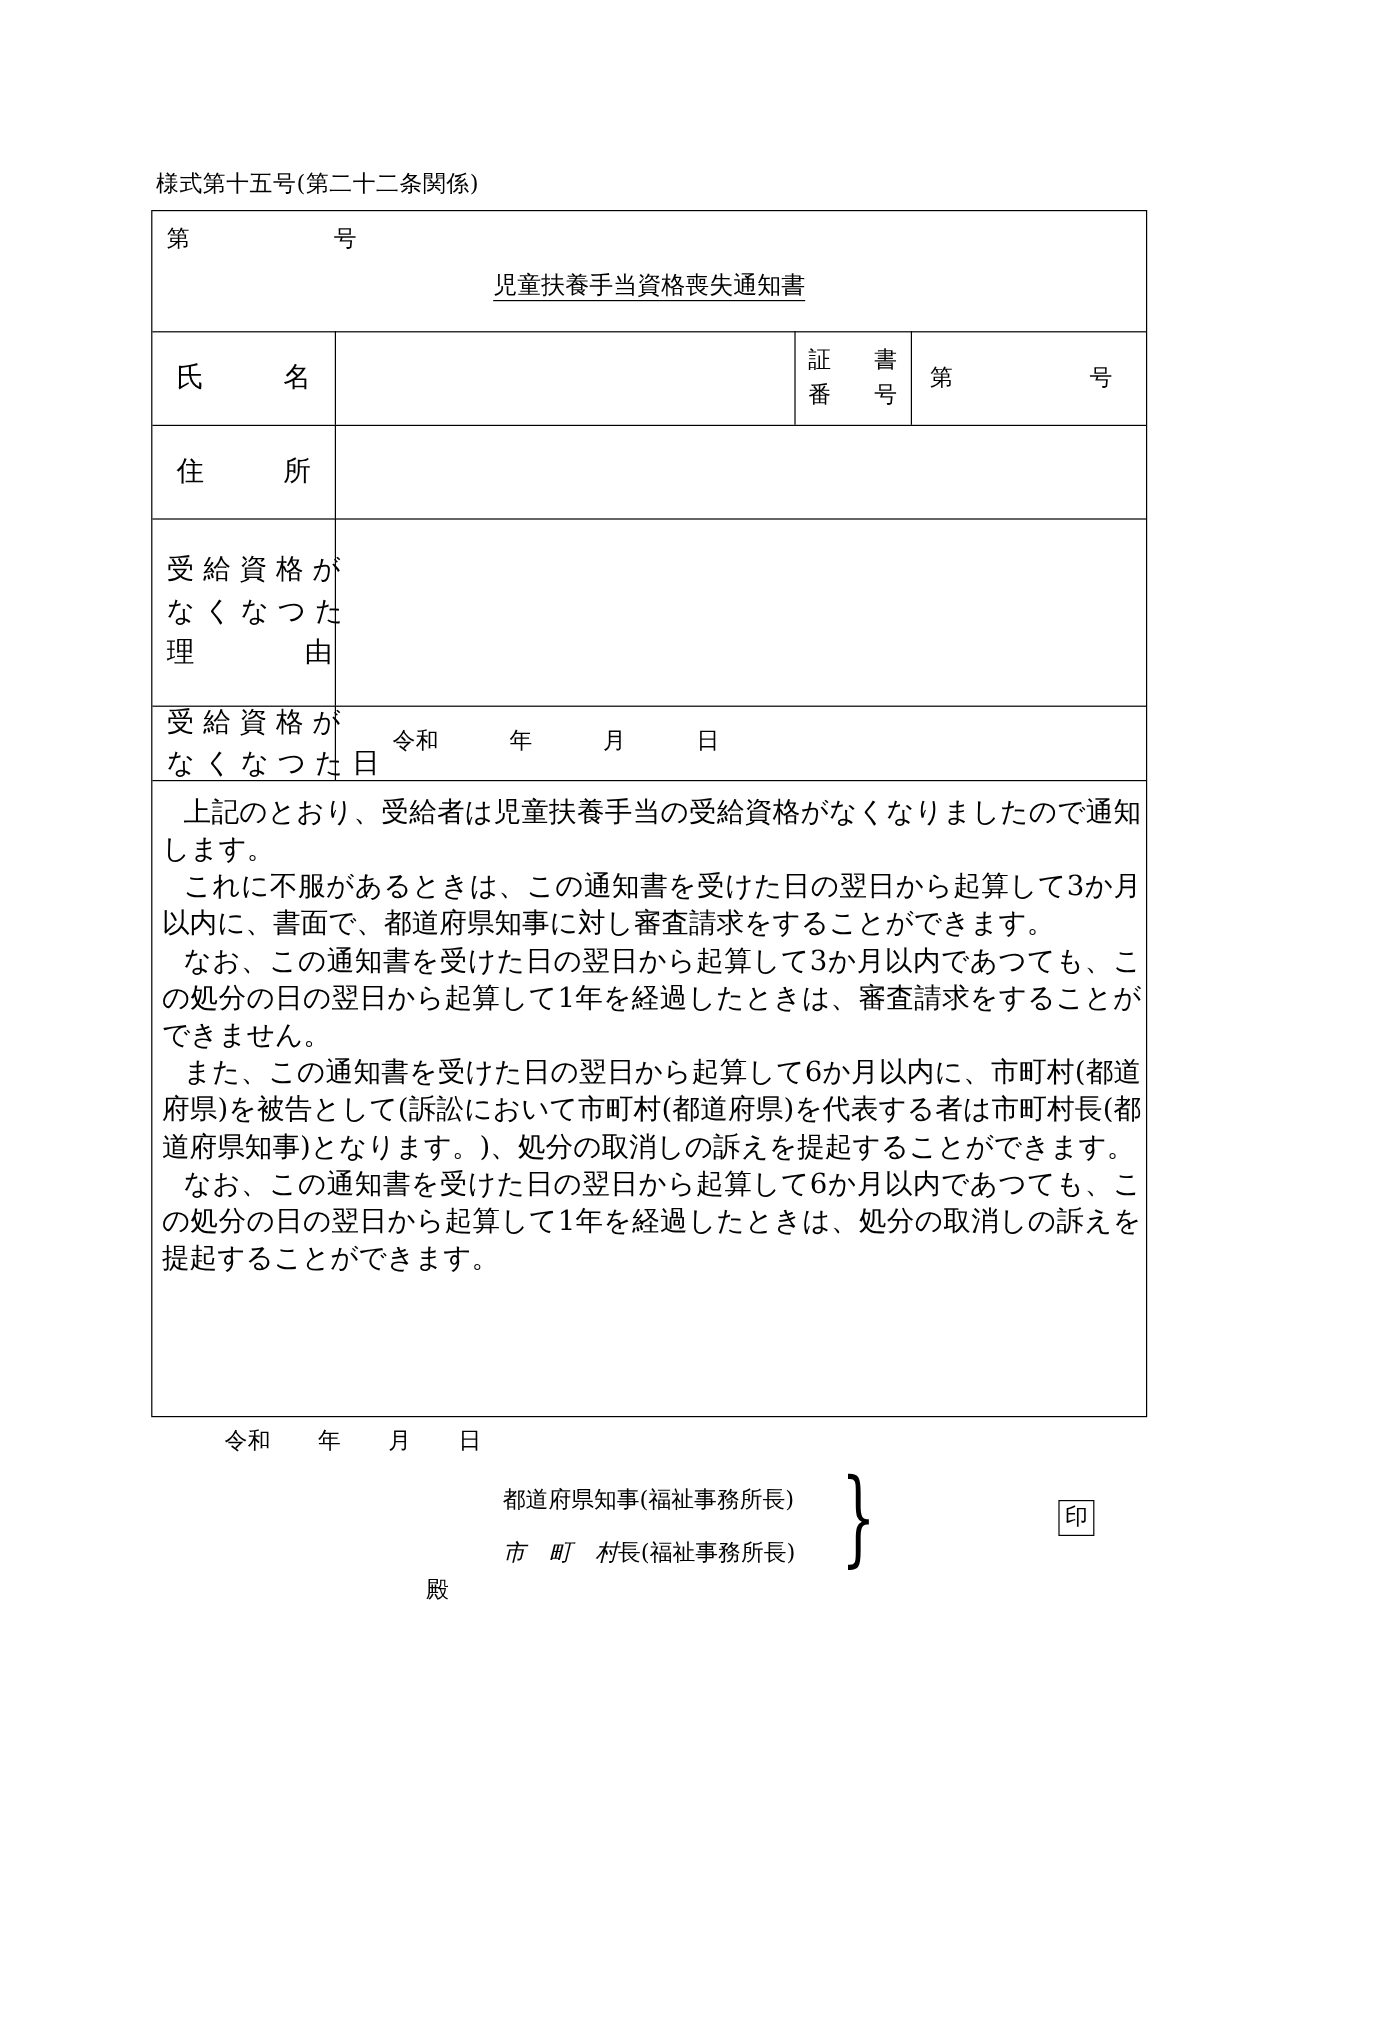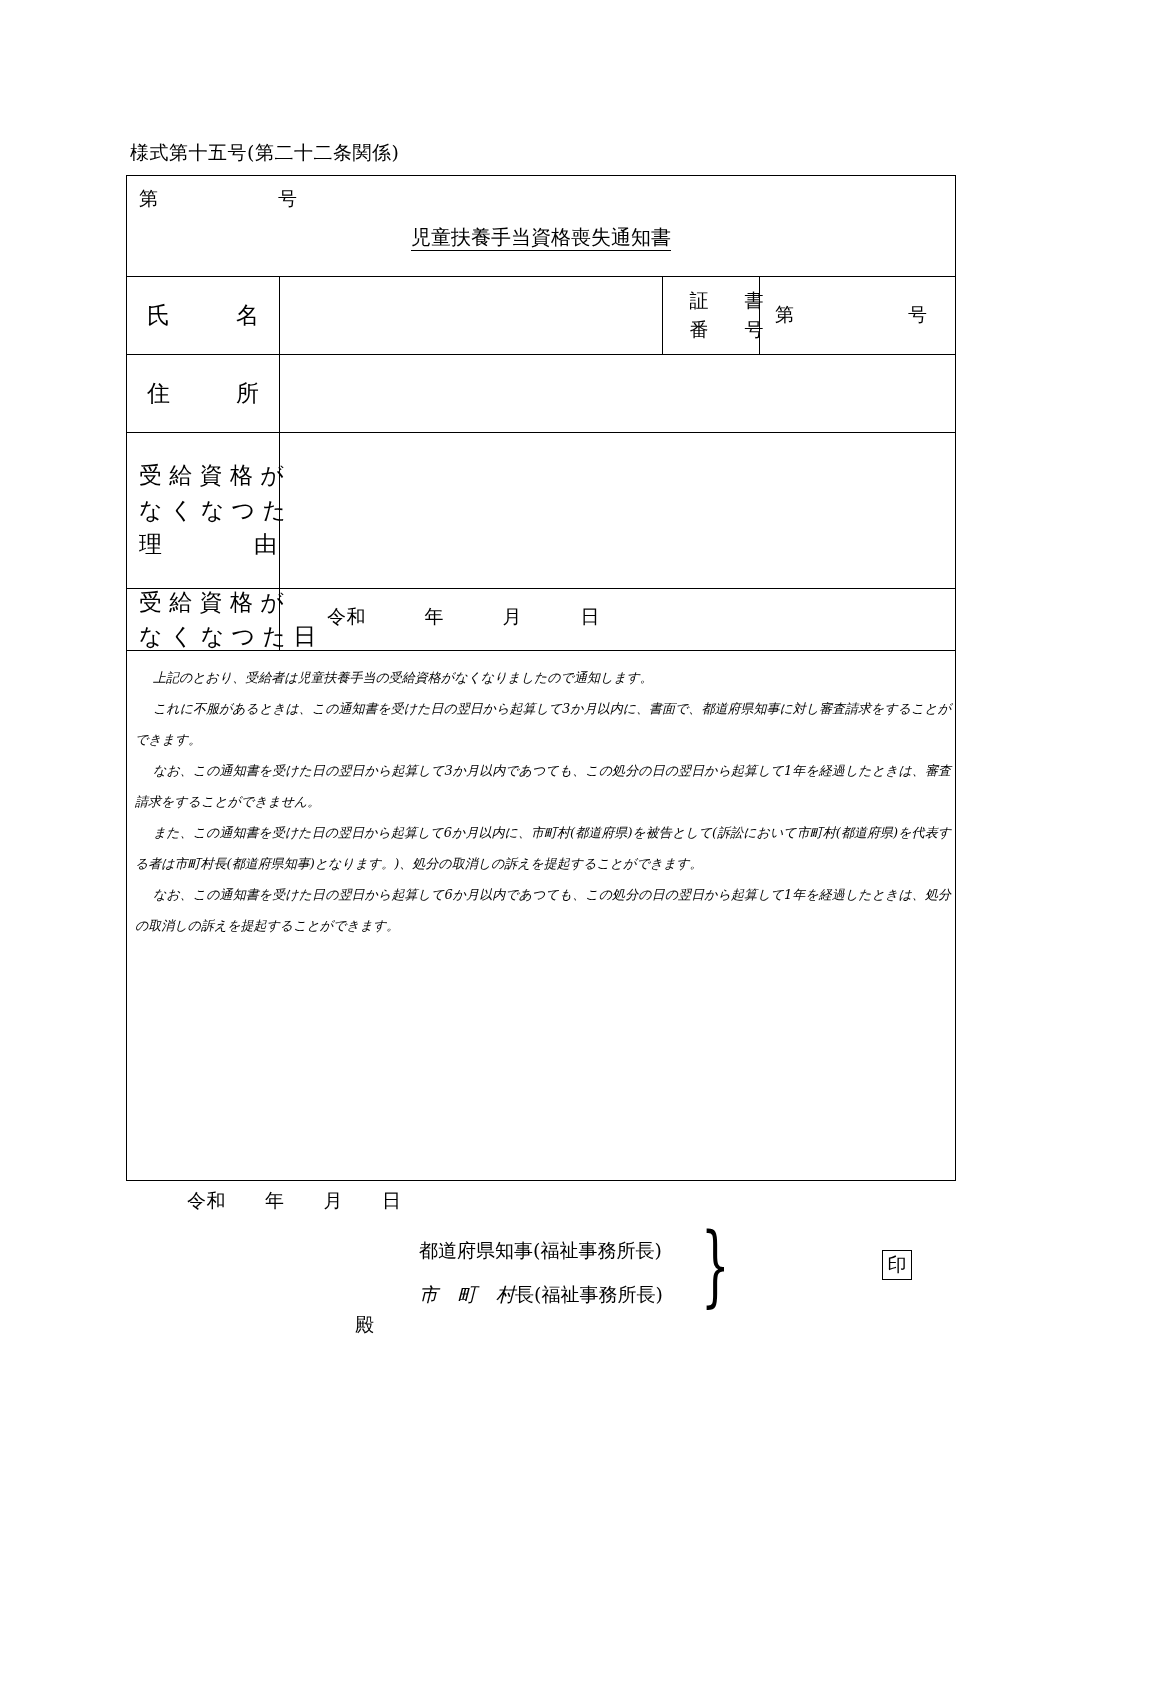--- a/index.html
+++ b/index.html
@@ -106,21 +106,20 @@
   .cert-label {
     position: absolute;
     box-sizing: border-box;
     font-size: 19px;
     display: flex;
     flex-direction: column;
     justify-content: center;
     align-items: center;
     line-height: 1.55;
     white-space: nowrap;
-    margin-left: 16px;
   }
   .cert-label .ln {
     display: inline-block;
     width: 74px;
     text-align: justify;
     text-align-last: justify;
   }
 
   .cert-value {
     position: absolute;
@@ -139,24 +138,23 @@
     white-space: nowrap;
     letter-spacing: 0.5px;
   }
 
   
   .body-text {
     position: absolute;
     left: 8px;
     top: 642px;
     width: 816px;
-    font-size: 13px;
+    font-size: 23px;
     line-height: 31px;
     box-sizing: border-box;
-    font-style: italic;
   }
   .body-text p {
     margin: 0;
     text-align: justify;
     text-justify: inter-character;
     text-align-last: left;
   }
   .body-text p.ind {
     text-indent: 18px;
   }

